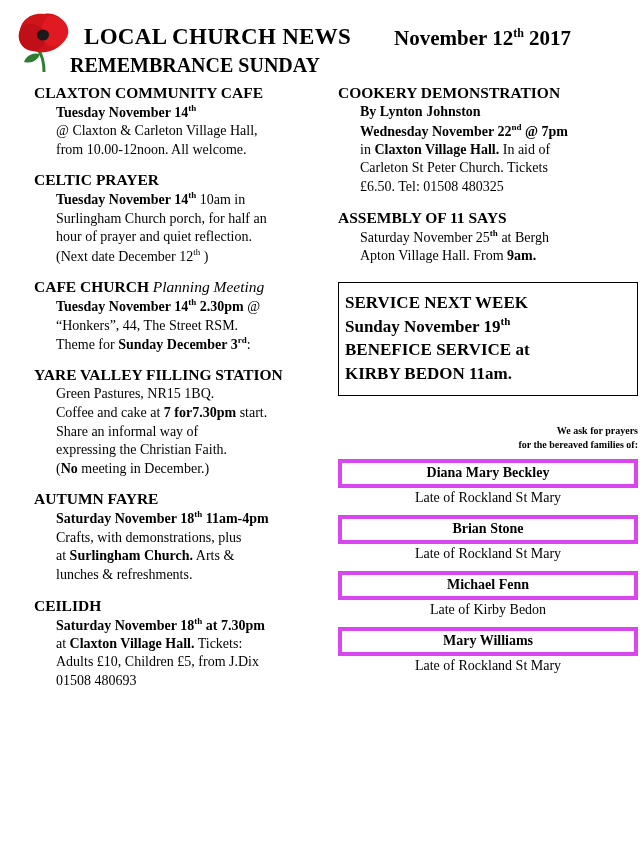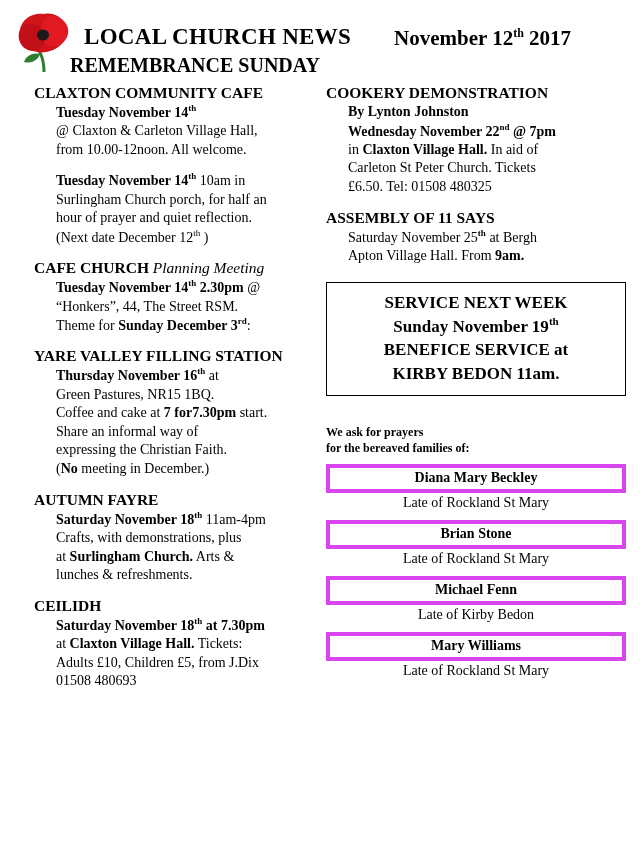--- a/index.html
+++ b/index.html
@@ -67,21 +67,21 @@
     margin-top: 6px;
   }
   .col-left {
     position: absolute;
     left: 20px;
     top: 0;
     width: 300px;
   }
   .col-right {
     position: absolute;
-    left: 312px;
+    left: 324px;
     top: 0;
     width: 300px;
   }
 
   .entry {
     margin-bottom: 12px;
   }
   .entry-title {
     font-size: 15.5px;
     font-weight: bold;
@@ -99,33 +99,33 @@
   .entry-body .line {
     white-space: nowrap;
   }
   sup { font-size: 9px; vertical-align: super; }
 
   
   .service-box {
     border: 1px solid #000;
     margin-top: 16px;
     padding: 8px 6px 10px 6px;
-    text-align: center;
+    text-align: left;
   }
   .service-box div {
     font-size: 17px;
     font-weight: bold;
     line-height: 1.38;
   }
   .service-box sup { font-size: 11px; }
 
   
   .prayers-head {
-    text-align: left;
-    font-size: 12px;
+    text-align: right;
+    font-size: 10px;
     font-weight: bold;
     line-height: 1.35;
     margin-top: 28px;
     margin-bottom: 8px;
   }
   .name-card {
     margin-bottom: 6px;
   }
   .name-box {
     border: 4px solid #d946ef;
@@ -166,50 +166,50 @@
       <div id="left-entries">
           <div class="entry">
             <div class="entry-title"><span>CLAXTON COMMUNITY CAFE</span></div>
             <div class="entry-body">
               <div class="line"><span style="font-weight: bold;">Tuesday November 14</span><sup style="font-weight: bold;">th</sup></div>
               <div class="line"><span>@ Claxton &amp; Carleton Village Hall,</span></div>
               <div class="line"><span>from 10.00-12noon. All welcome.</span></div>
             </div>
           </div>
           <div class="entry">
+            <div class="entry-title"><span>CELTIC PRAYER</span></div>
             <div class="entry-body">
               <div class="line"><span style="font-weight: bold;">Tuesday November 14</span><sup style="font-weight: bold;">th</sup><span> 10am in</span></div>
               <div class="line"><span>Surlingham Church porch, for half an</span></div>
               <div class="line"><span>hour of prayer and quiet reflection.</span></div>
               <div class="line"><span>(Next date December 12</span><sup>th</sup><span> )</span></div>
             </div>
           </div>
           <div class="entry">
             <div class="entry-title"><span>CAFE CHURCH</span><span class="reg"> Planning Meeting</span></div>
             <div class="entry-body">
               <div class="line"><span style="font-weight: bold;">Tuesday November 14</span><sup style="font-weight: bold;">th</sup><span style="font-weight: bold;"> 2.30pm</span><span>  @</span></div>
               <div class="line"><span>“Honkers”, 44, The Street RSM.</span></div>
               <div class="line"><span>Theme for </span><span style="font-weight: bold;">Sunday December 3</span><sup style="font-weight: bold;">rd</sup><span>:</span></div>
             </div>
           </div>
           <div class="entry">
             <div class="entry-title"><span>YARE VALLEY FILLING STATION</span></div>
             <div class="entry-body">
-              <div class="line"><span style="font-weight: bold;">Thursday November 16</span><sup style="font-weight: bold;">th</sup><span> at</span></div>
               <div class="line"><span>Green Pastures, NR15 1BQ.</span></div>
               <div class="line"><span>Coffee and cake at </span><span style="font-weight: bold;">7 for7.30pm</span><span> start.</span></div>
               <div class="line"><span>Share an informal way of</span></div>
               <div class="line"><span>expressing the Christian Faith.</span></div>
               <div class="line"><span>(</span><span style="font-weight: bold;">No</span><span> meeting in December.)</span></div>
             </div>
           </div>
           <div class="entry">
             <div class="entry-title"><span>AUTUMN FAYRE</span></div>
             <div class="entry-body">
-              <div class="line"><span style="font-weight: bold;">Saturday November 18</span><sup style="font-weight: bold;">th</sup><span style="font-weight: normal;"> 11am-4pm</span></div>
+              <div class="line"><span style="font-weight: bold;">Saturday November 18</span><sup style="font-weight: bold;">th</sup><span style="font-weight: bold;"> 11am-4pm</span></div>
               <div class="line"><span>Crafts, with demonstrations, plus</span></div>
               <div class="line"><span>at </span><span style="font-weight: bold;">Surlingham Church.</span><span> Arts &amp;</span></div>
               <div class="line"><span>lunches &amp; refreshments.</span></div>
             </div>
           </div>
           <div class="entry">
             <div class="entry-title"><span>CEILIDH</span></div>
             <div class="entry-body">
               <div class="line"><span style="font-weight: bold;">Saturday November 18</span><sup style="font-weight: bold;">th</sup><span style="font-weight: bold;"> at </span><span style="font-weight: bold;">7.30pm</span></div>
               <div class="line"><span>at </span><span style="font-weight: bold;">Claxton Village Hall.</span><span> Tickets:</span></div>

